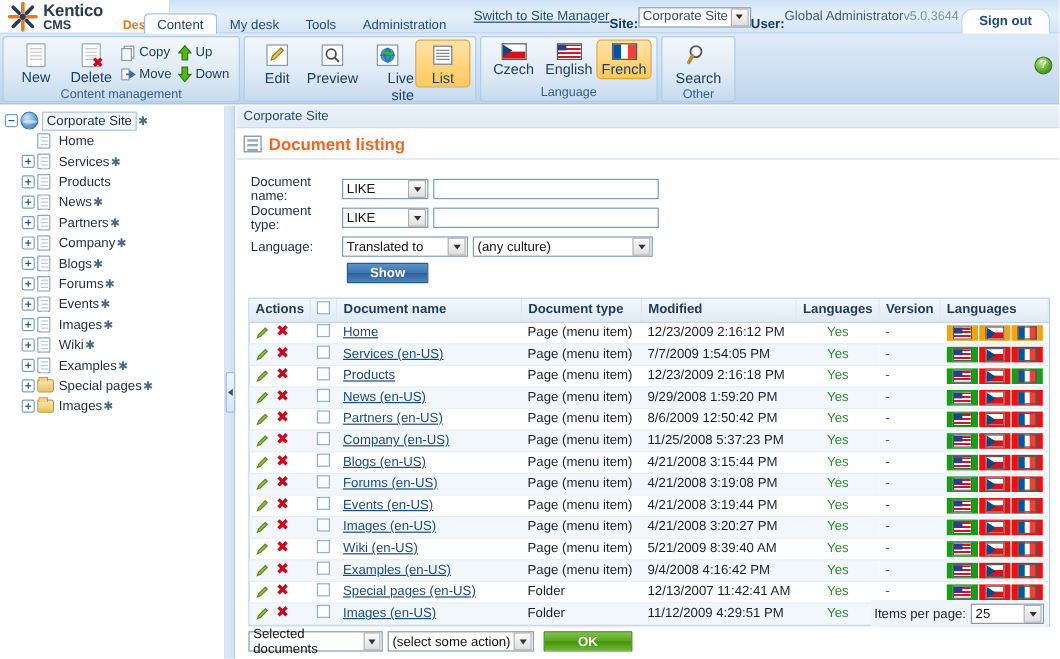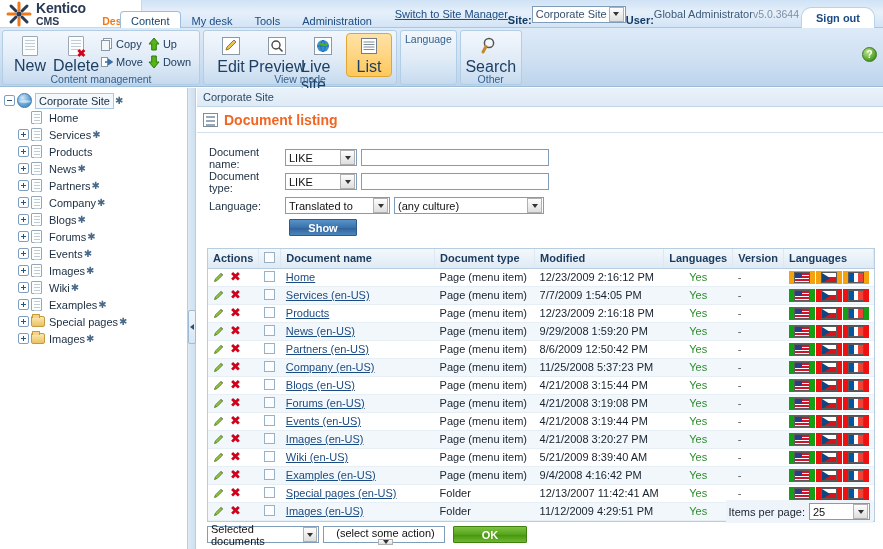--- a/index.html
+++ b/index.html
@@ -103,21 +103,21 @@
   }
   .rgroup-items { display: flex; align-items: flex-start; height: 40px; }
   .rgroup-title {
     text-align: center; font-size: 10.5px; color: #34618f;
     height: 13px; line-height: 12px;
   }
   .rbig {
     width: 46px; display: flex; flex-direction: column; align-items: center;
     padding-top: 2px; cursor: pointer; border: 1px solid transparent; border-radius: 3px;
   }
-  .rbig .rlabel { font-size: 16px; color: #1d3f63; margin-top: 1px; }
+  .rbig .rlabel { font-size: 12px; color: #1d3f63; margin-top: 1px; text-align: right; }
   .rbig.sel {
     background: linear-gradient(to bottom,#ffe2a8,#fec85c);
     border: 1px solid #e0a632; border-radius: 4px;
   }
   .rsmallcol { display: flex; flex-direction: column; justify-content: center; height: 40px; }
   .rsmall {
     display: flex; align-items: center; gap: 3px; padding: 1px 4px 1px 1px;
     cursor: pointer; font-size: 11px; color: #1d3f63; height: 18px;
   }
   .icon-box { display: inline-flex; align-items: center; justify-content: center; }
@@ -495,24 +495,43 @@
             <svg width="22" height="21" viewBox="0 0 22 21">
                 <rect x="3.5" y="2.5" width="15" height="15" fill="#fff" stroke="#6f7d8b"></rect>
                 <g stroke="#7e8b99">
                   <path d="M5.5 6h11M5.5 8.5h11M5.5 11h11M5.5 13.5h11"></path>
                 </g>
               </svg>
           </span>
           <span class="rlabel">List</span>
         </div>
       </div>
-      <div class="rgroup-title">View mode</div>
     </div>
 
     <div class="rgroup">
+      <div class="rgroup-items">
+        <div class="rbig">
+          <span class="icon-box">
+            <span class="flag flag-cz" style="width:21px;height:14px;"></span>
+          </span>
+          <span class="rlabel">Czech</span>
+        </div>
+        <div class="rbig">
+          <span class="icon-box">
+            <span class="flag flag-us" style="width:21px;height:14px;"></span>
+          </span>
+          <span class="rlabel">English</span>
+        </div>
+        <div class="rbig sel">
+          <span class="icon-box">
+            <span class="flag flag-fr" style="width:21px;height:14px;"></span>
+          </span>
+          <span class="rlabel">French</span>
+        </div>
+      </div>
       <div class="rgroup-title">Language</div>
     </div>
 
     <div class="rgroup">
       <div class="rgroup-items">
         <div class="rbig" style="width:52px;">
           <span class="icon-box">
             <svg width="22" height="21" viewBox="0 0 22 21">
                 <circle cx="9" cy="7" r="4.6" fill="#f4f8fb" stroke="#555" stroke-width="1.5"></circle>
                 <path d="M6 10.5 3 16" stroke="#c08a2a" stroke-width="3" stroke-linecap="round"></path>
@@ -1171,21 +1190,21 @@
               </span>
           </span>
         </div>
         <div class="footrow">
           <span class="fselect" style="width:112px;">
             <span>Selected documents</span>
             <span class="caret-box">
                 <i class="caret"></i>
               </span>
           </span>
-          <span class="fselect" style="width:122px;flex-direction:column;">
+          <span class="fselect" style="width:122px;">
             <span>(select some action)</span>
             <span class="caret-box">
                 <i class="caret"></i>
               </span>
           </span>
           <span class="btn-ok">OK</span>
         </div>
       </div>
 
     </div>

